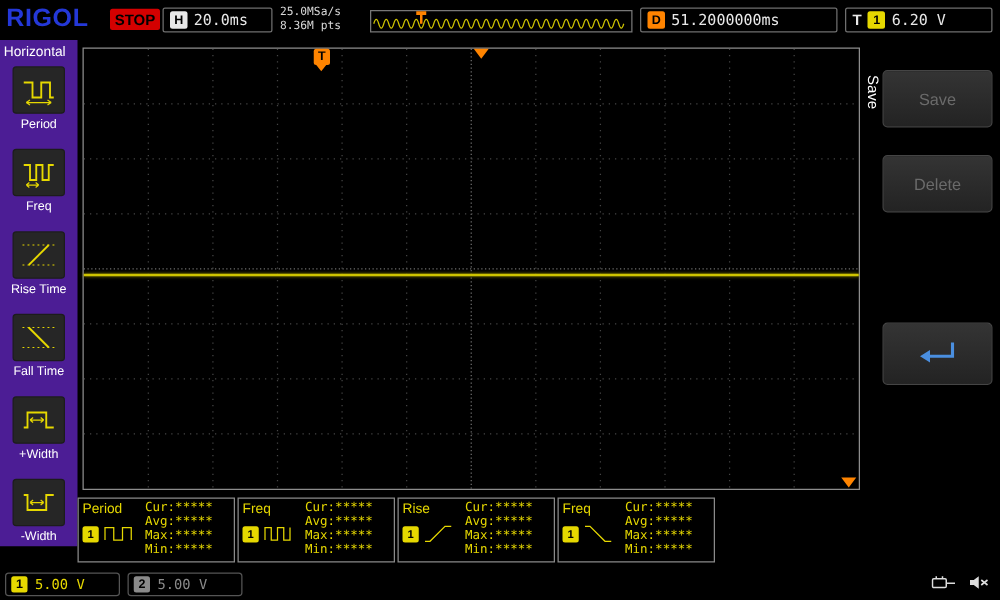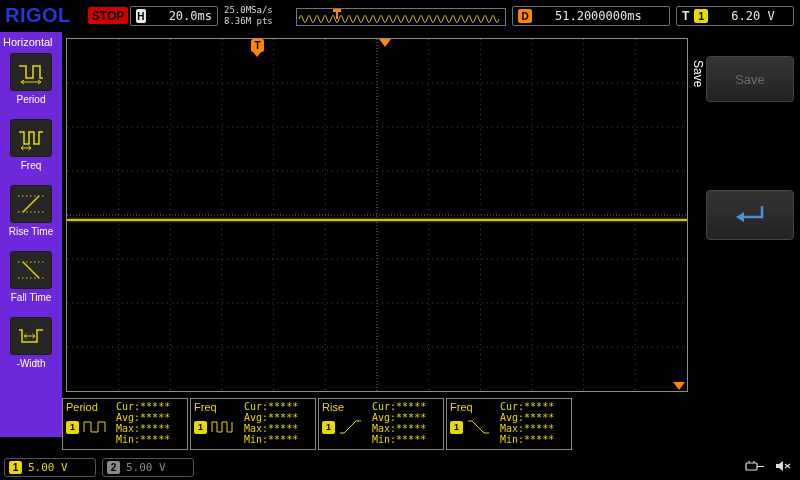--- a/index.html
+++ b/index.html
@@ -11,34 +11,34 @@
   .topbar{position:absolute;left:0;top:0;width:800px;height:32px;}
   .logo{position:absolute;left:5px;top:4px;font-size:20px;font-weight:800;color:#2438d8;letter-spacing:.5px;}
   .stop-badge{position:absolute;left:88px;top:7px;width:40px;height:17px;background:#d40000;color:#000;
               font-weight:bold;font-size:12px;display:flex;align-items:center;justify-content:center;border-radius:2px;}
   .tb-box{position:absolute;top:6px;height:20px;border:1px solid #6f6f6f;border-radius:2px;
           display:flex;align-items:center;gap:5px;padding:0 5px;box-sizing:border-box;background:#000;}
   .h-box{left:130px;width:88px;}
   .sq-badge{width:14px;height:14px;border-radius:2px;display:flex;align-items:center;justify-content:center;
             font-size:10px;font-weight:bold;}
   .h-badge{background:#e8e8e8;color:#000;}
-  .tb-val{color:#e8e8e8;font-size:12px;margin-left:18px;}
+  .tb-val{color:#e8e8e8;font-size:12px;}
   .acq{position:absolute;left:224px;top:5px;color:#d8d8d8;font-size:9px;line-height:11px;}
   .preview{position:absolute;left:296px;top:8px;width:210px;height:18px;border:1px solid #777;box-sizing:border-box;}
   .pv-marker{position:absolute;left:36px;top:0;width:8px;height:10px;}
   .pv-marker .bar{position:absolute;left:0;top:0;width:8px;height:3px;background:#ff8400;}
   .pv-marker .stem{position:absolute;left:3px;top:3px;width:2px;height:7px;background:#ff8400;}
   .d-box{left:512px;width:158px;}
   .d-badge{background:#ff8400;color:#000;}
   .t-box{left:676px;width:118px;}
   .t-label{color:#e8e8e8;font-size:12px;font-weight:bold;}
   .trig-ch-badge{background:#e6d800;color:#000;}
 
   
-  .left-menu{position:absolute;left:0;top:32px;width:62px;height:405px;background:#6d28d9;}
+  .left-menu{position:absolute;left:0;top:32px;width:62px;height:405px;background:#4c1d95;}
   .lm-title{color:#fff;font-size:11px;padding:4px 0 2px 3px;}
   .lm-item{height:66px;display:flex;flex-direction:column;align-items:center;justify-content:flex-start;cursor:pointer;}
   .lm-tile{width:40px;height:36px;background:#262626;border:1px solid #1c1c1c;border-radius:3px;
            display:flex;align-items:center;justify-content:center;margin-top:3px;}
   .lm-label{color:#fff;font-size:10px;margin-top:3px;white-space:nowrap;}
   .glyph{stroke:#e6d800;fill:none;stroke-width:1.5;}
   .glyph-thin{stroke:#e6d800;fill:none;stroke-width:1;}
   .glyph-dash{stroke:#e6d800;fill:none;stroke-width:.9;stroke-dasharray:1.5 2.5;}
 
   
@@ -168,20 +168,29 @@
     <div class="lm-item">
       <span class="lm-tile">
         <svg width="30" height="26" viewBox="0 0 30 26">
           <path class="glyph-dash" d="M2,5 H28 M2,21 H28"></path>
           <path class="glyph" d="M7,5 L23,21"></path>
         </svg>
       </span>
       <span class="lm-label">Fall Time</span>
     </div>
 
+    <div class="lm-item">
+      <span class="lm-tile">
+        <svg width="30" height="26" viewBox="0 0 30 26">
+          <path class="glyph" d="M3,19 H6 V7 H21 V19 H27"></path>
+          <path class="glyph-thin" d="M8,13 H19 M8,13 l2.5,-2 M8,13 l2.5,2 M19,13 l-2.5,-2 M19,13 l-2.5,2"></path>
+        </svg>
+      </span>
+      <span class="lm-label">+Width</span>
+    </div>
 
     <div class="lm-item">
       <span class="lm-tile">
         <svg width="30" height="26" viewBox="0 0 30 26">
           <path class="glyph" d="M3,7 H6 V19 H21 V7 H27"></path>
           <path class="glyph-thin" d="M8,13 H19 M8,13 l2.5,-2 M8,13 l2.5,2 M19,13 l-2.5,-2 M19,13 l-2.5,2"></path>
         </svg>
       </span>
       <span class="lm-label">-Width</span>
     </div>
@@ -287,20 +296,21 @@
         <div>Max:*****</div>
         <div>Min:*****</div>
       </div>
     </div>
   </div>
 
   <div class="right-menu">
     <div class="rm-tab">Save</div>
     <div class="rm-buttons">
       <div class="rm-btn disabled">Save</div>
+      <div class="rm-btn disabled">Delete</div>
       <div class="rm-btn icon-btn">
         <svg width="44" height="30" viewBox="0 0 44 30">
           <path d="M34,6 V17 H16" stroke="#4a8fe0" stroke-width="2.5" fill="none"></path>
           <polygon points="8,17 16,12 16,22" fill="#4a8fe0"></polygon>
         </svg>
       </div>
     </div>
   </div>
 
   <div class="status-bar">

